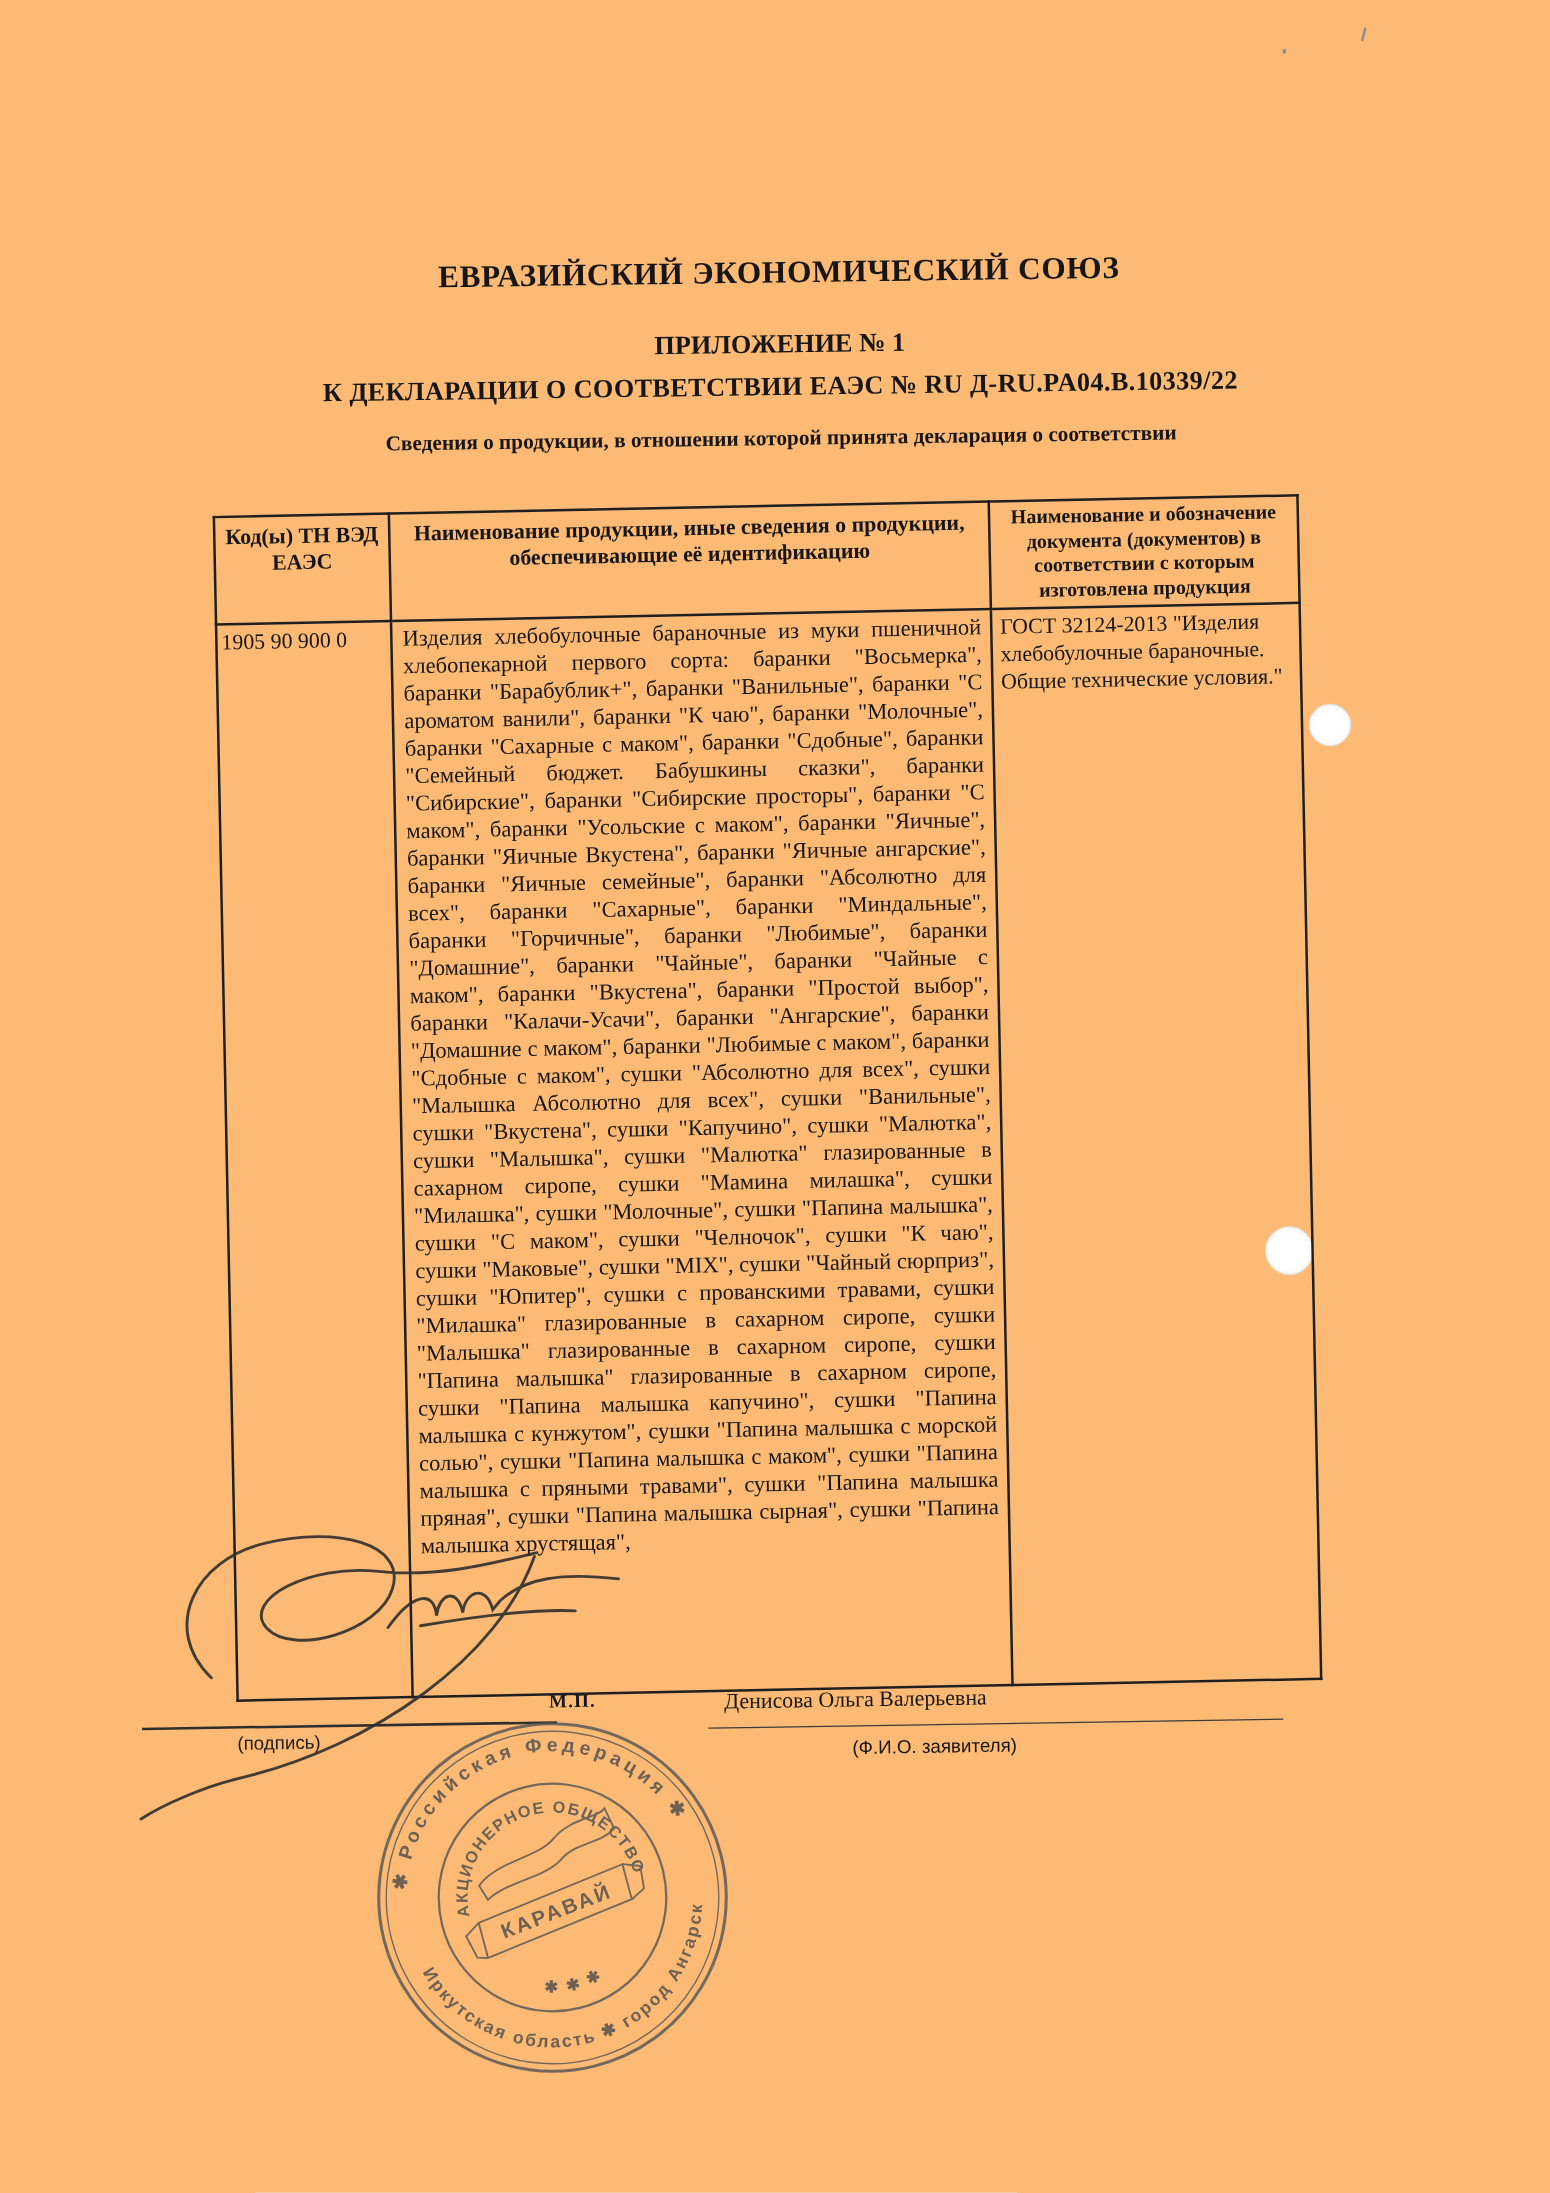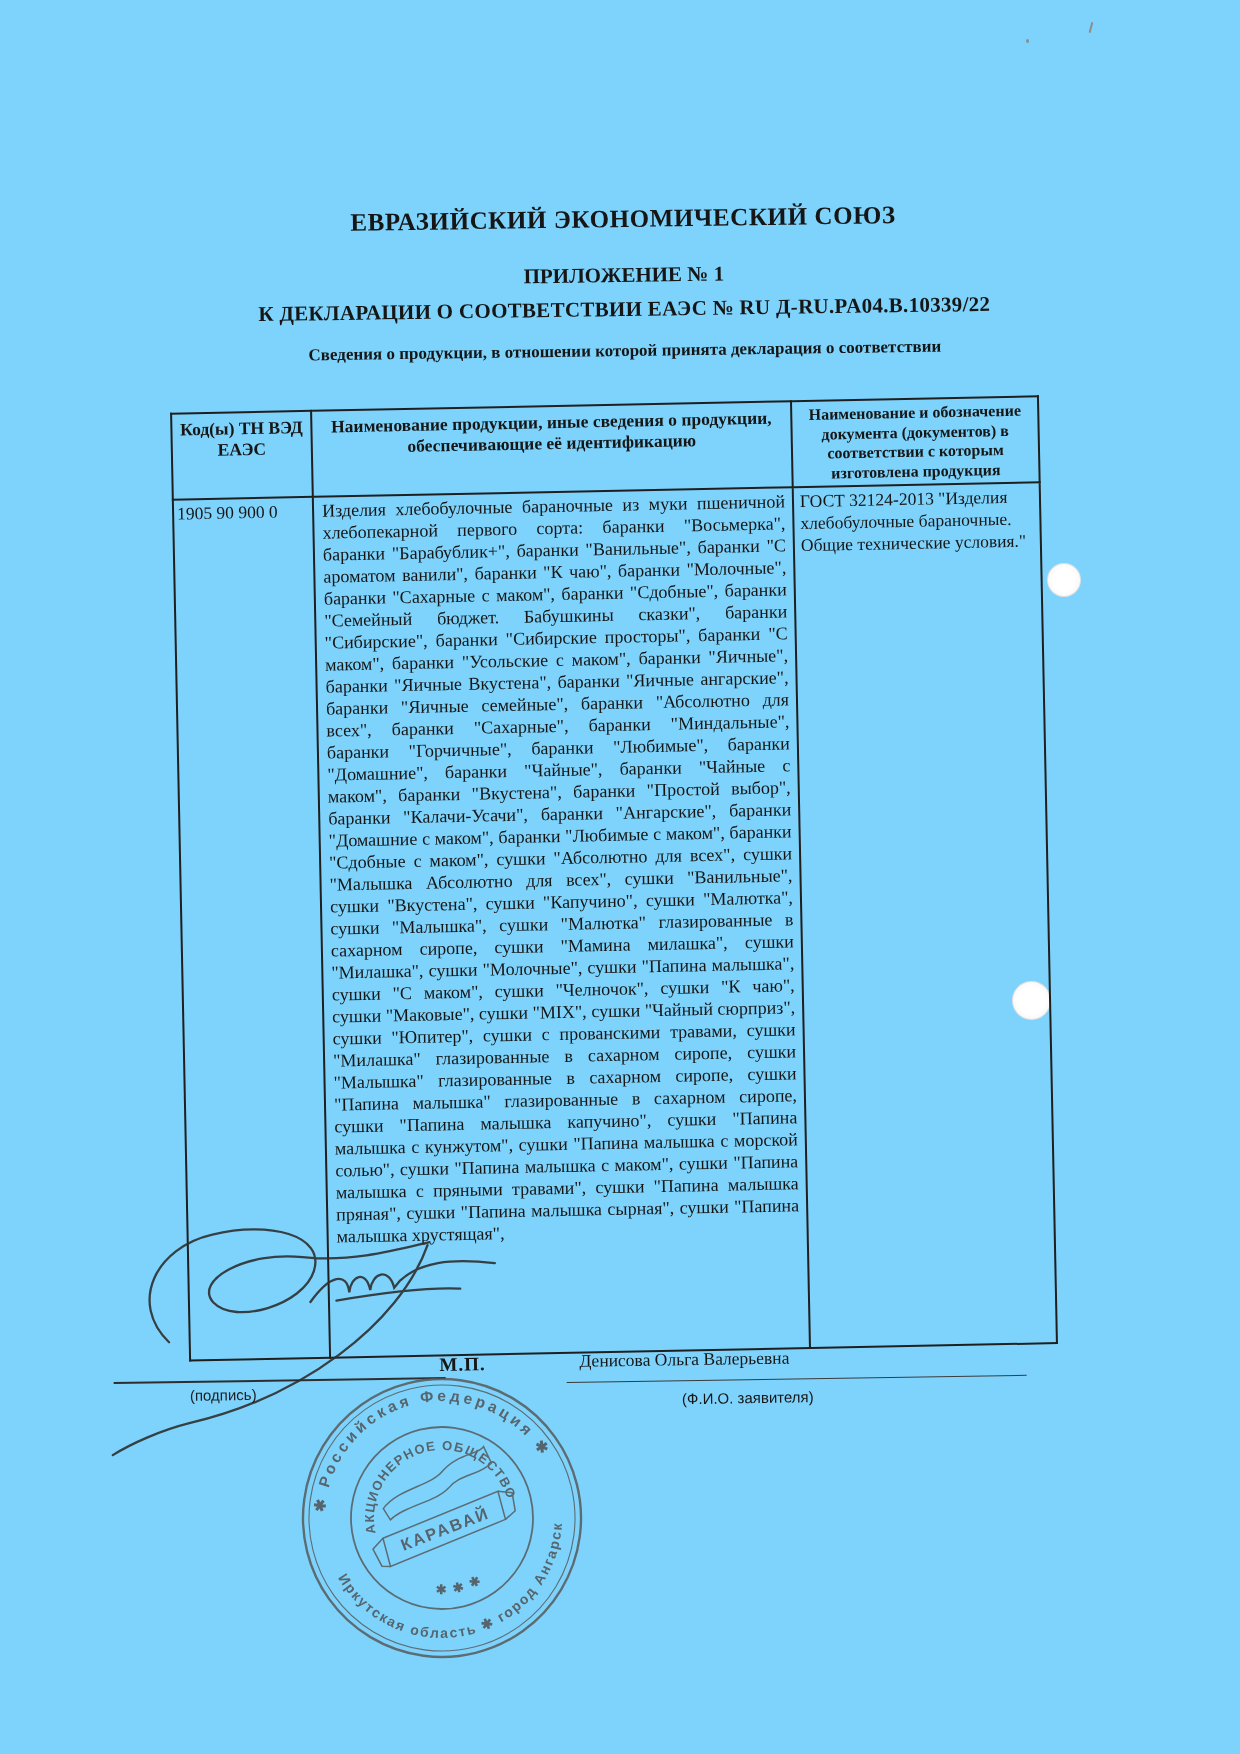--- a/index.html
+++ b/index.html
@@ -1,19 +1,19 @@
 <!DOCTYPE html>
 <html><head>
 <meta charset="utf-8">
 <style>
   html,body{margin:0;padding:0;}
   body{background:#e8e8e8;}
   .page{
     position:relative; width:1240px; height:1754px; margin:0 auto;
-    background:#7dd3fc; overflow:hidden; color:#161616;
+    background:#fdba74; overflow:hidden; color:#161616;
     font-family:"Liberation Serif", serif;
   }
   
   .doc-header{position:absolute; left:0; top:0; width:100%; transform:rotate(-0.8deg);}
   .doc-title{position:absolute; top:205px; left:0; width:100%; text-align:center;
     font-size:25px; font-weight:bold; letter-spacing:0.6px;}
   .doc-appendix{position:absolute; top:263px; left:0; width:100%; text-align:center;
     font-size:21px; font-weight:bold;}
   .doc-decl{position:absolute; top:297px; left:0; width:100%; text-align:center;
     font-size:21px; font-weight:bold; letter-spacing:0.3px;}
@@ -30,21 +30,21 @@
   th.h3{font-size:16px; padding:3px 2px;}
   td.code{font-size:17.5px; padding:3px 2px 0 3px; height:856px;}
   td.prod{font-size:18px; line-height:22px; text-align:justify; padding:2px 7px 0 8px;}
   td.docm{font-size:17.5px; line-height:22px; padding:2px 5px 0 6px;}
   
   .footer{position:absolute; left:0; top:0; width:100%; transform:rotate(-0.9deg);}
   .sig-svg{position:absolute; left:78px; top:1200px;}
   .sig-line{position:absolute; left:92px; top:1374px; width:332px; border-top:2px solid #2e2e2e;}
   .sig-caption{position:absolute; left:168px; top:1380px;
     font-family:"Liberation Sans", sans-serif; font-size:15px; color:#1d1d1d;}
-  .seal-abbr{position:absolute; left:418px; top:1351px; font-size:19px; font-weight:bold; letter-spacing:1px;}
+  .seal-abbr{position:absolute; left:418px; top:1351px; font-size:15px; font-weight:bold; letter-spacing:1px;}
   .applicant-name{position:absolute; left:558px; top:1350px; font-size:17.5px;}
   .name-line{position:absolute; left:545px; top:1381px; width:460px; border-top:1.5px solid #3a3a3a;}
   .applicant-caption{position:absolute; left:660px; top:1391px;
     font-family:"Liberation Sans", sans-serif; font-size:15px;}
   
   .stamp{position:absolute; left:292px; top:1368px; width:300px; height:300px;
     transform:rotate(-14deg); opacity:0.82;}
   .stamp text{font-family:"Liberation Sans", sans-serif; font-weight:bold; fill:#4e4e4e;}
   
   .punch-hole{position:absolute; border-radius:50%; background:#ffffff;

